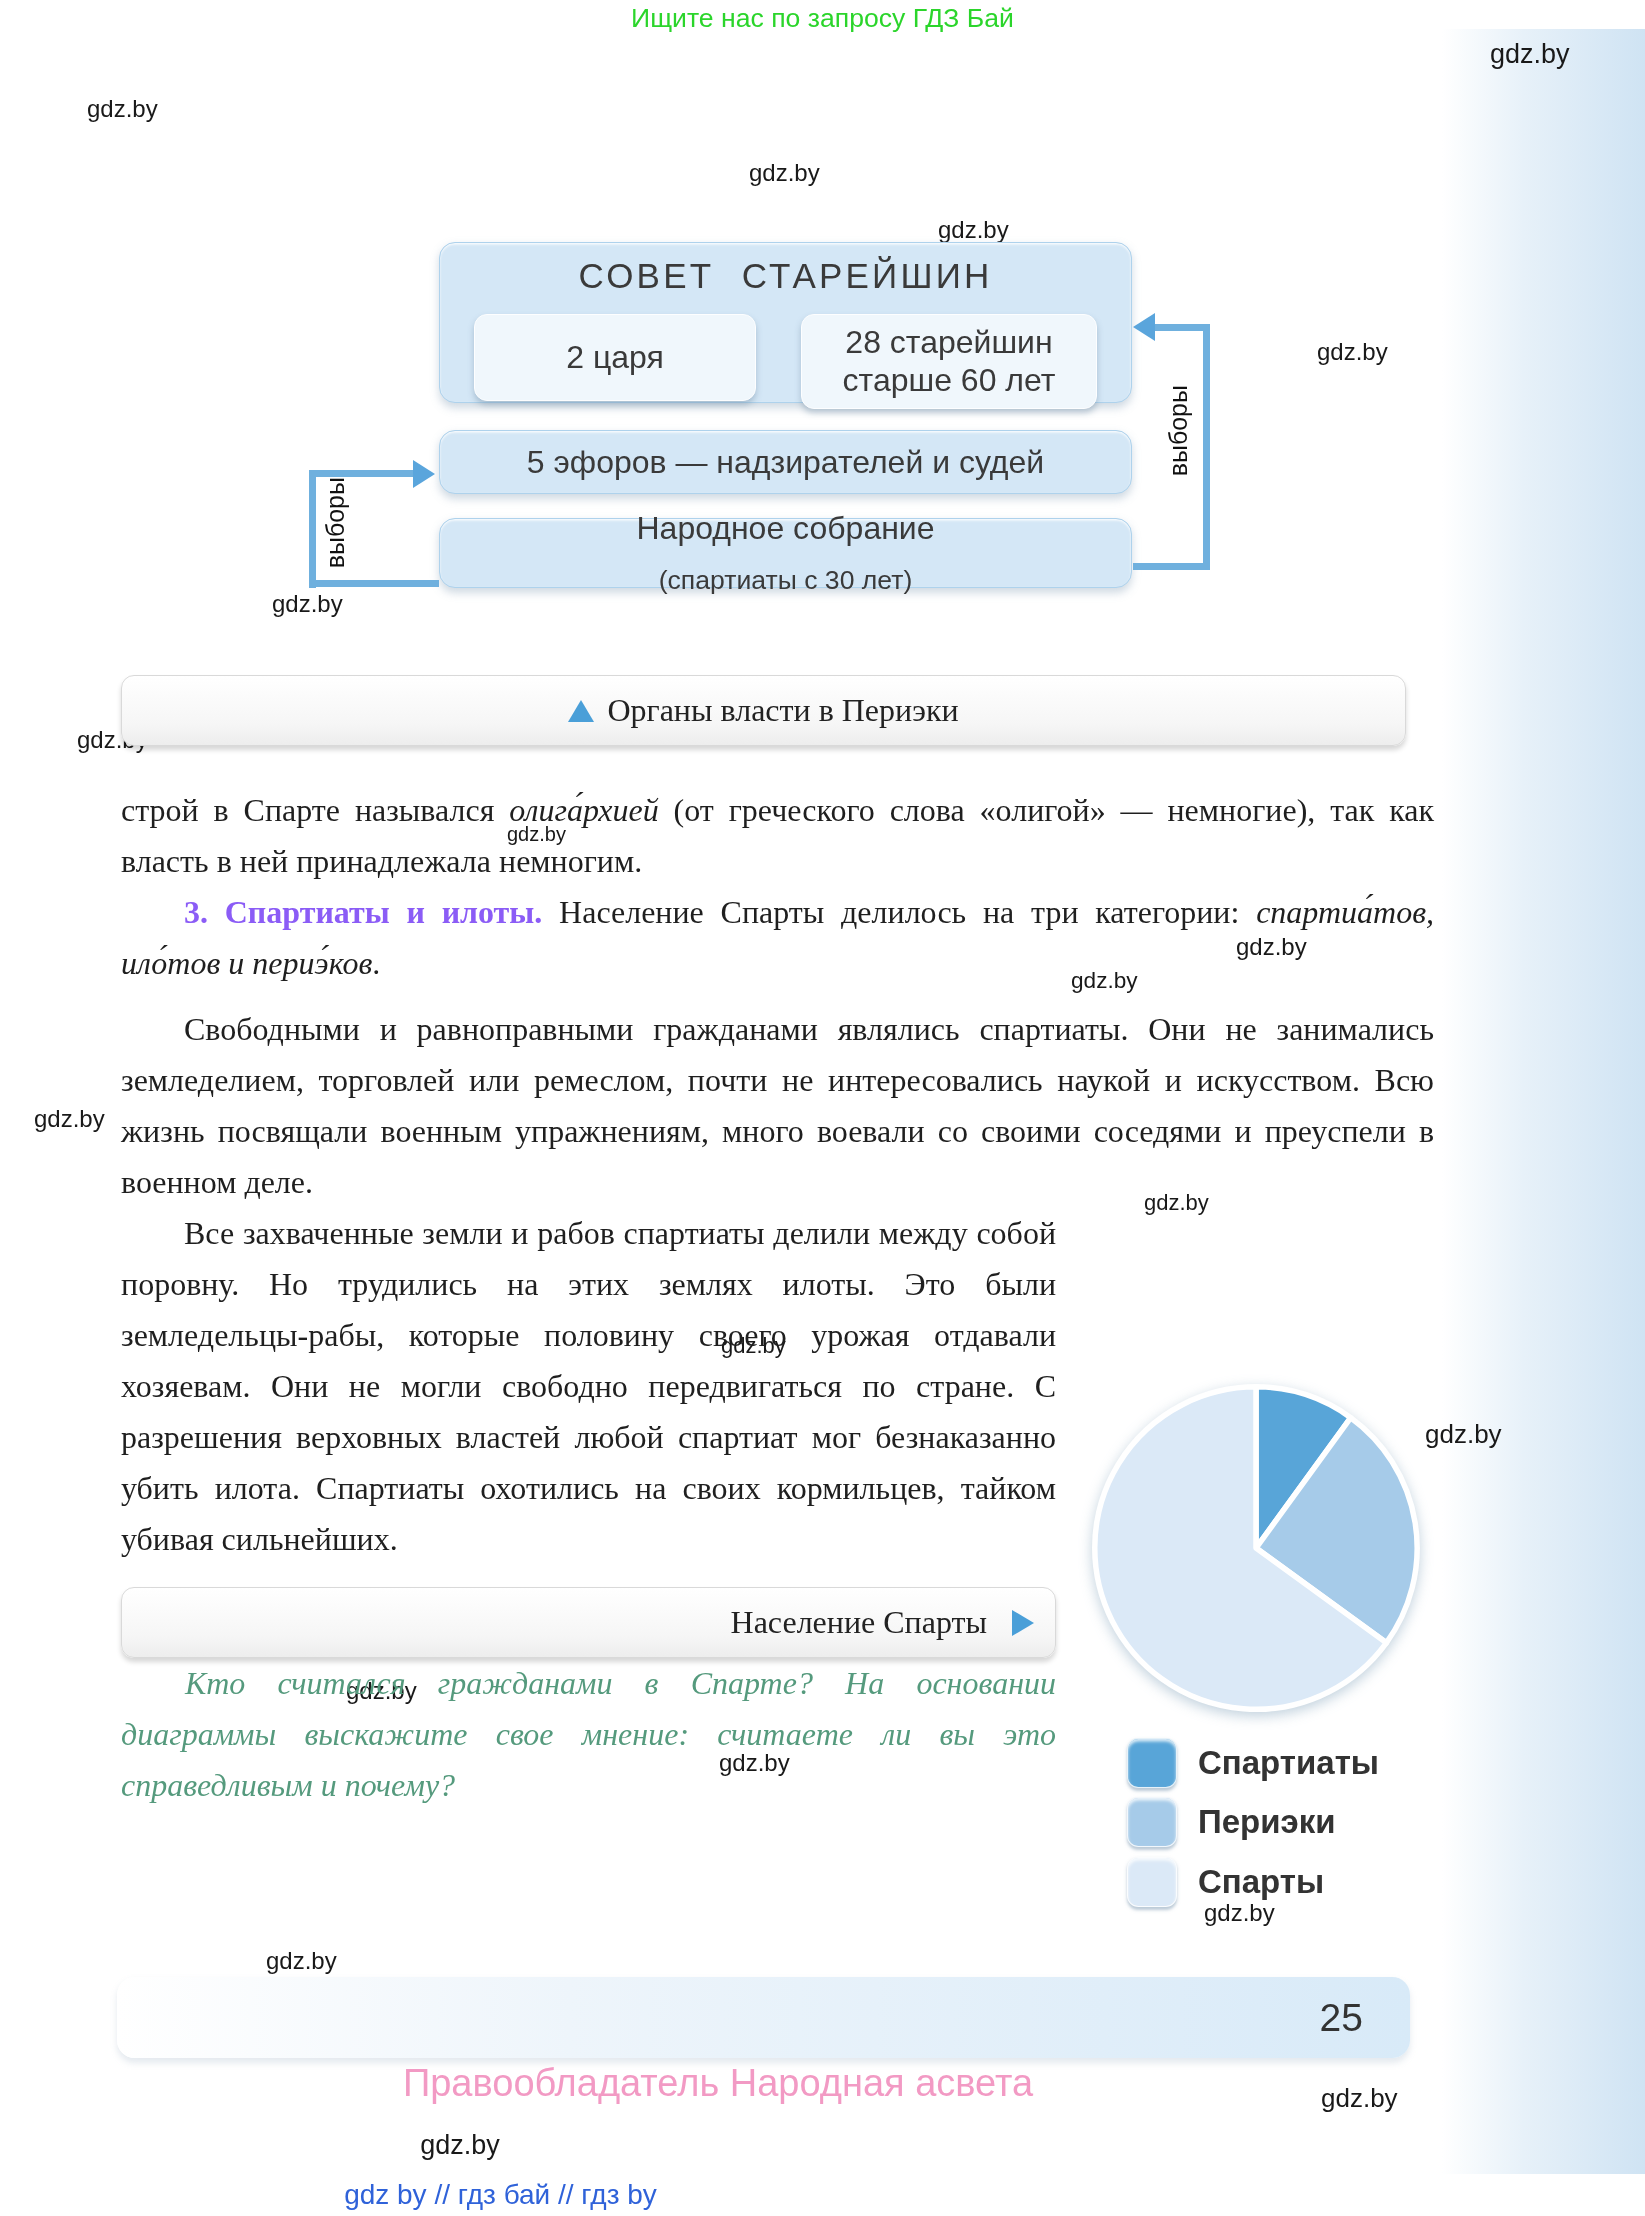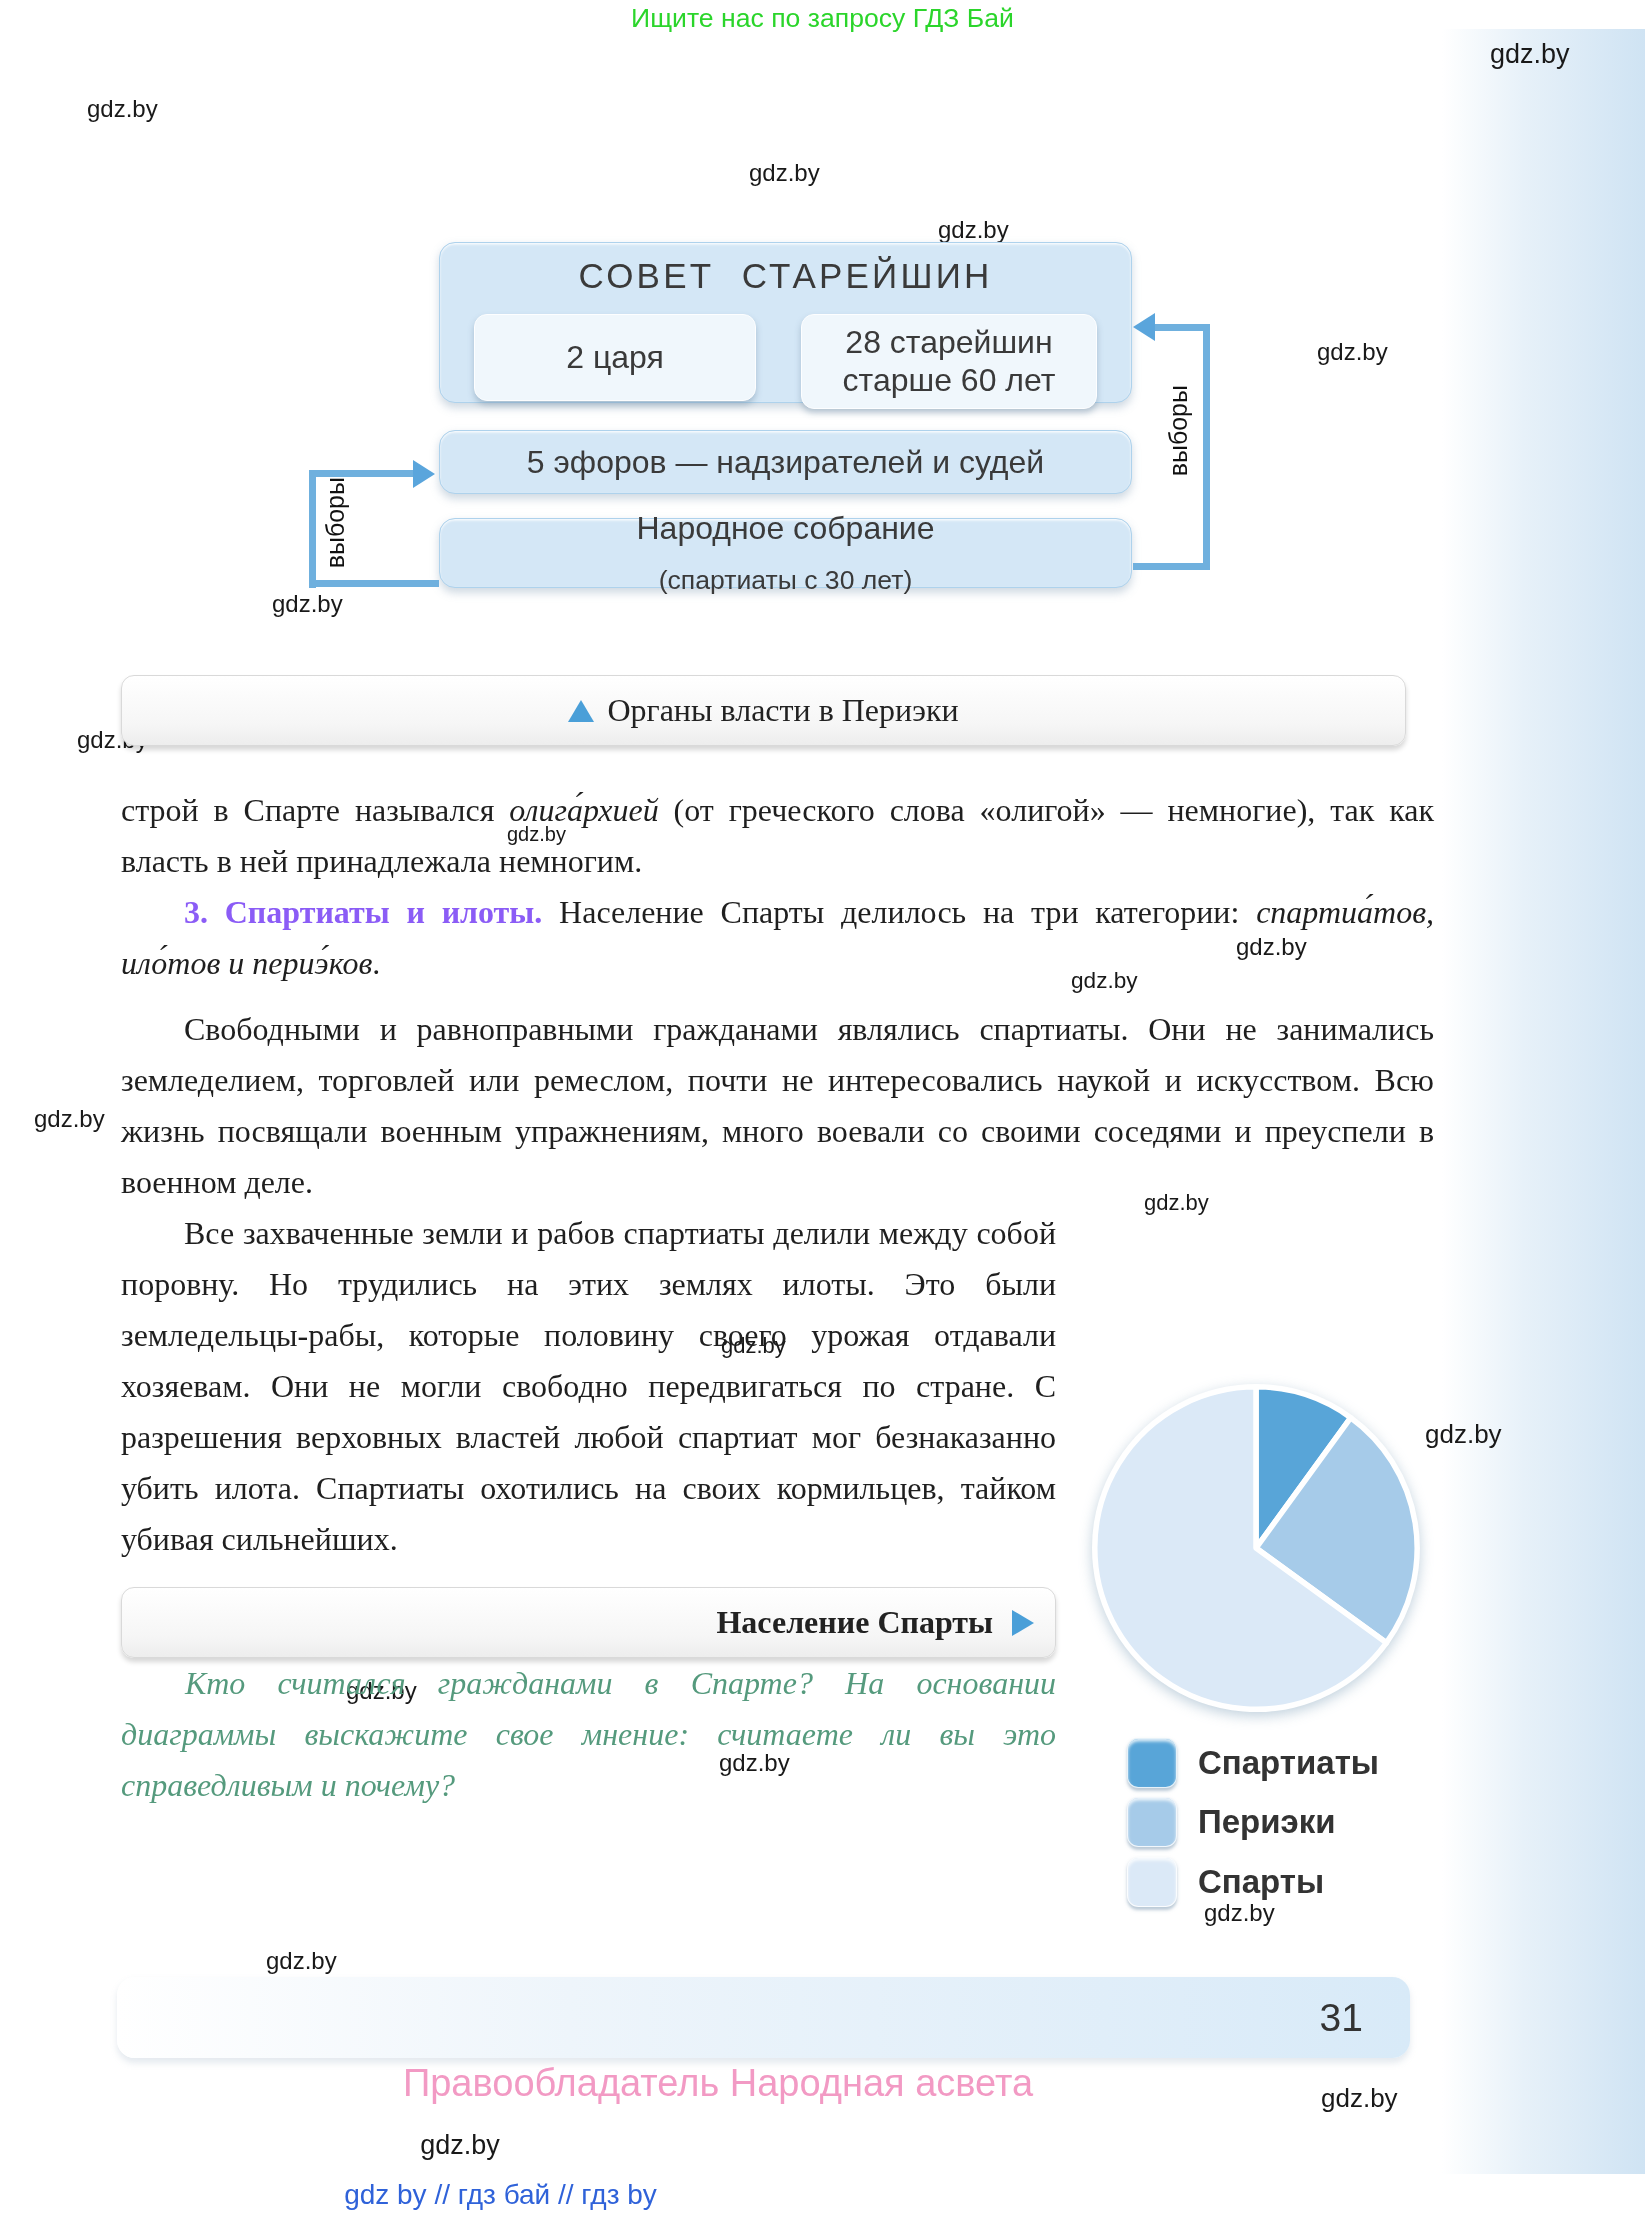--- a/index.html
+++ b/index.html
@@ -115,21 +115,21 @@
     border:1.6px solid rgba(255,255,255,.85);box-sizing:border-box;
   }
   .legend-label{
     margin-left:21px;
     font-family:"Liberation Sans","DejaVu Sans",sans-serif;
     font-size:33px;color:#333;
   }
 
   .caption-bar-2{
     overflow:hidden; 
-    margin-top:22.6px;justify-content:flex-end;gap:19px;padding-right:21px;font-weight:bold;
+    margin-top:22.6px;justify-content:flex-end;gap:25px;padding-right:21px;
   }
 
   .question{
     margin-top:37px;font-style:italic;color:#559a7d;
     font-size:37px;line-height:59px;text-indent:64px;text-align:justify;
   }
 
   
   .footer-bar{
     left:117px;top:1977px;width:1293px;height:81px;
@@ -264,18 +264,18 @@
 
   <div class="caption-bar caption-bar-2">
     <span>Население Спарты</span>
     <span class="tri-right"></span>
   </div>
 
   <p class="question">Кто считался гражданами в Спарте? На основании диаграммы выскажите свое мнение: считаете ли вы это справедливым и почему?</p>
 </div>
 
 <div class="abs footer-bar">
-  <span class="page-number">31</span>
+  <span class="page-number">25</span>
 </div>
 <div class="abs copyright">Правообладатель Народная асвета</div>
 <div class="abs wm bottom-wm">gdz.by</div>
 <div class="abs bottom-links">gdz by // гдз бай // гдз by</div>
 
 
 </body></html>

